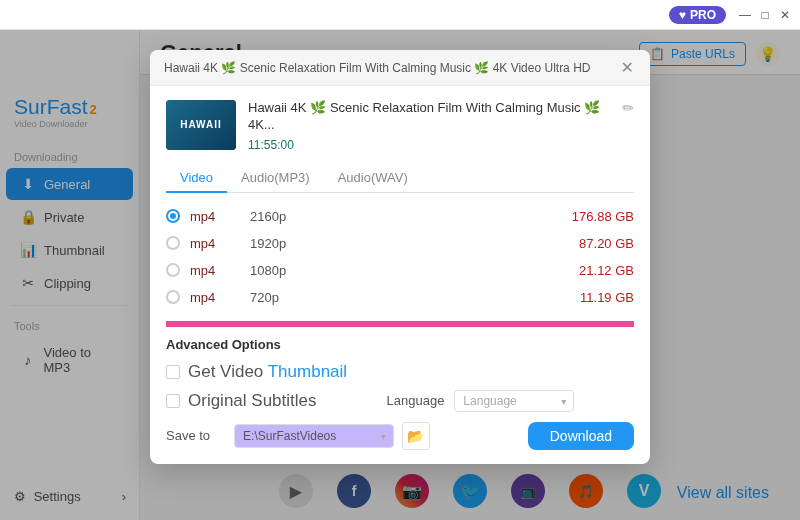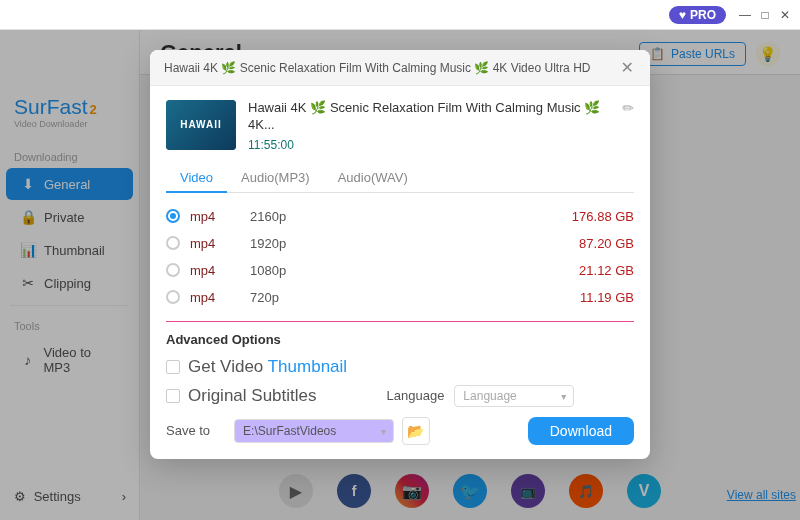--- a/index.html
+++ b/index.html
@@ -204,26 +204,25 @@
       border-radius: 50%;
       background: #e0e0e0;
       display: flex;
       align-items: center;
       justify-content: center;
       font-size: 16px;
       color: #666;
     }
     .view-all-sites {
       color: #2196f3;
-      font-size: 12px;
+      font-size: 16px;
       cursor: pointer;
       position: absolute;
-      right: 4px;
+      right: 31px;
       bottom: 18px;
-      text-decoration: underline;
     }
 
     
     .modal-overlay {
       position: absolute;
       top: 30px;
       left: 0;
       right: 0;
       bottom: 0;
       background: rgba(0,0,0,0.3);
@@ -370,21 +369,21 @@
       color: #555;
       width: 60px;
     }
     .quality-size {
       color: #b91c1c;
       margin-left: auto;
     }
 
     
     .advanced-section {
-      border-top: 1px solid #ec4899;
+      border-top: 6px solid #ec4899;
       padding-top: 10px;
     }
     .advanced-title {
       font-size: 13px;
       font-weight: 600;
       color: #333;
       margin-bottom: 10px;
     }
     .option-row {
       display: flex;

